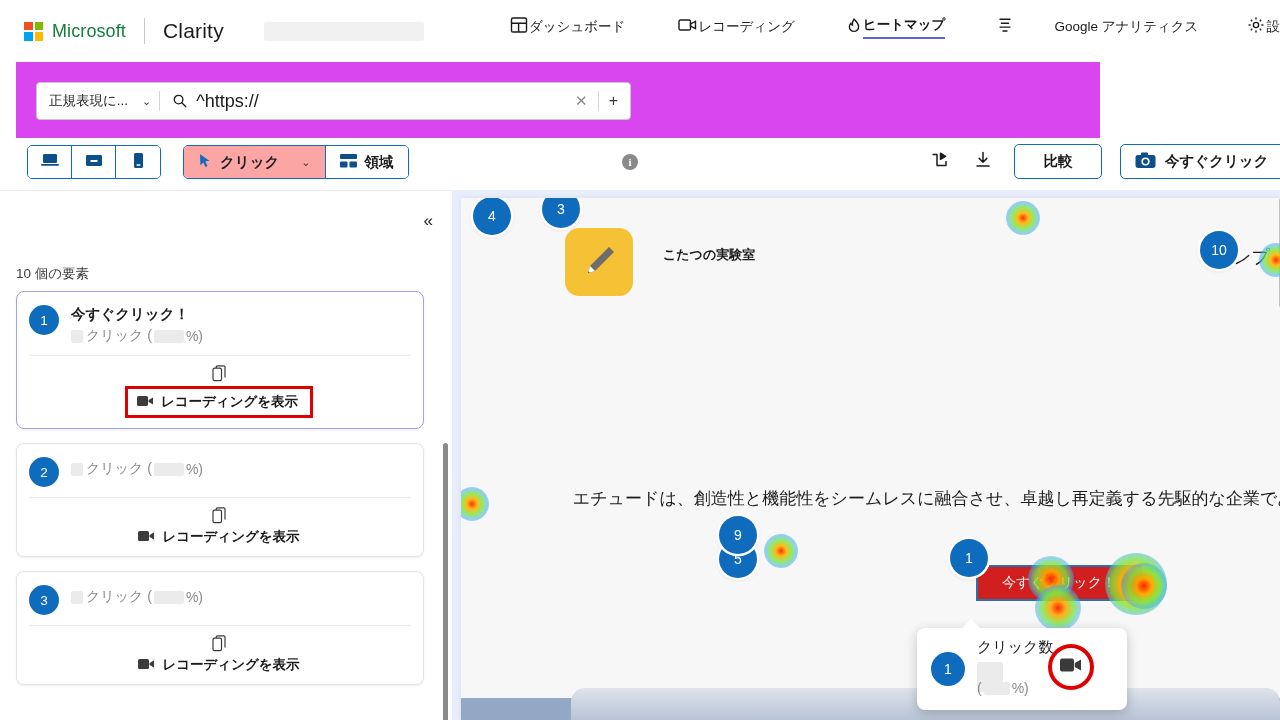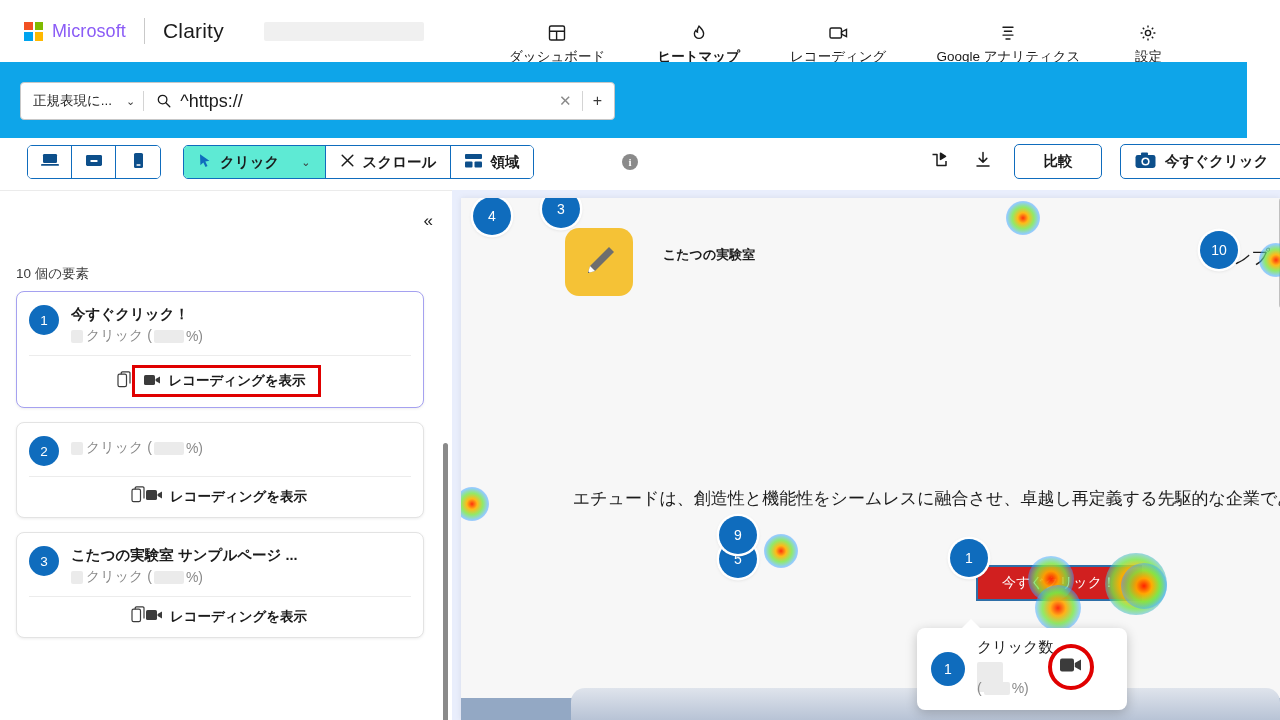--- a/index.html
+++ b/index.html
@@ -15,40 +15,40 @@
   .topnav {
     position: absolute; left: 0; top: 0; width: 1280px; height: 62px;
     background: #ffffff; display: flex; align-items: center;
   }
   .ms-logo-wrap { display: flex; align-items: center; margin-left: 24px; }
   .ms-squares { width: 19px; height: 19px; display: grid;
     grid-template-columns: 1fr 1fr; grid-template-rows: 1fr 1fr; gap: 2px; }
   .ms-squares i { display: block; }
   .sq1 { background: #f25022; } .sq2 { background: #7fba00; }
   .sq3 { background: #00a4ef; } .sq4 { background: #ffb900; }
-  .ms-name { font-size: 18px; color: #8b5cf6; margin-left: 9px; letter-spacing: .1px; }
+  .ms-name { font-size: 18px; color: #15803d; margin-left: 9px; letter-spacing: .1px; }
   .nav-divider { width: 1px; height: 26px; background: #c9c9c9; margin: 0 18px; }
   .clarity-name { font-size: 21px; color: #1b1b1b; letter-spacing: .2px; }
   .site-chip { width: 160px; height: 19px; background: #f0f0f0; border-radius: 2px; margin-left: 40px; }
 
   .navitems { position: absolute; left: 497px; top: 0; height: 62px; display: flex; align-items: flex-start; }
   .navitem {
-    display: flex; flex-direction: column; align-items: center; justify-content: center;
-    padding: 21px 12px 0 12px; cursor: pointer; min-width: 64px;
+    display: flex; align-items: center; justify-content: center;
+    padding: 13px 12px 0 12px; cursor: pointer; min-width: 64px;
   }
   .navitem .nicon { height: 24px; display: flex; align-items: center; justify-content: center; color: #1b1b1b; }
   .navitem .nlabel { font-size: 13.5px; color: #1b1b1b; margin-top: 3px; white-space: nowrap; }
   .navitem.active .nlabel { font-weight: bold; border-bottom: 2px solid #6264c7; padding-bottom: 3px; }
   .navitem.nav-dash { margin-right: 28px; }
   .navitem.nav-rec { margin-right: 26px; }
   .navitem.nav-heat { margin-right: 26px; }
-  .navitem.nav-ga { margin-right: 24px; }
-
-  
-  .filterrow { position: absolute; left: 0; top: 62px; width: 1247px; height: 76px; background: #0ea5e9; }
+  .navitem.nav-ga { margin-right: 24px; gap: 39px; }
+
+  
+  .filterrow { position: absolute; left: 16px; top: 62px; width: 1084px; height: 76px; background: #d946ef; }
   .urlbox {
     position: absolute; left: 20px; top: 20px; width: 595px; height: 38px;
     border: 1px solid #c7c7c7; border-radius: 4px; background: #fff;
     display: flex; align-items: center;
   }
   .urlbox .modesel { font-size: 13.5px; color: #1b1b1b; padding-left: 12px; white-space: nowrap; }
   .urlbox .caret { margin: 0 8px 0 14px; color: #3b3b3b; font-size: 11px; }
   .vsep { width: 1px; height: 20px; background: #d4d4d4; }
   .urlbox .mag { margin: 0 8px 0 12px; display: flex; align-items: center; }
   .urlbox .urlval { flex: 1; font-size: 18px; color: #1b1b1b; }
@@ -84,21 +84,21 @@
   .devbtn { width: 44px; height: 100%; display: flex; align-items: center; justify-content: center;
     background: #fff; cursor: pointer; border-right: 1.5px solid #0f6cbd; }
   .devbtn:last-child { border-right: none; }
 
   .modegroup { position: absolute; left: 183px; top: 145px; display: flex;
     border: 1.5px solid #0f6cbd; border-radius: 5px; overflow: hidden; height: 34px; }
   .modebtn { height: 100%; display: flex; align-items: center; justify-content: center; gap: 8px;
     padding: 0 14px; font-size: 14.5px; font-weight: bold; color: #1b1b1b; background: #fff;
     border-right: 1.5px solid #0f6cbd; cursor: pointer; white-space: nowrap; }
   .modebtn:last-child { border-right: none; }
-  .modebtn.sel { background: #5eead4; justify-content: center; }
+  .modebtn.sel { background: #fca5a5; justify-content: center; }
   .modebtn .mcaret { color: #3b3b3b; font-size: 11px; font-weight: normal; margin-left: 14px; }
 
   .info-icon { position: absolute; left: 622px; top: 154px; width: 16px; height: 16px;
     border-radius: 50%; background: #8a8a8a; color: #fff; font-size: 11px; font-weight: bold;
     display: flex; align-items: center; justify-content: center; font-family: "Liberation Serif", serif; }
 
   .tb-icon { position: absolute; top: 150px; cursor: pointer; }
   .tb-share { left: 930px; } .tb-dl { left: 974px; }
   .cmp-btn { position: absolute; left: 1014px; top: 144px; width: 88px; height: 35px;
     border: 1.5px solid #0f6cbd; border-radius: 5px; background: #fff; color: #1b1b1b;
@@ -123,21 +123,21 @@
   .rc-badge { flex: 0 0 auto; width: 30px; height: 30px; border-radius: 50%; background: #0f6cbd;
     color: #fff; font-size: 13.5px; display: flex; align-items: center; justify-content: center; }
   .rc-text { flex: 1; min-width: 0; }
   .rc-title { font-size: 14.5px; font-weight: bold; color: #1b1b1b; white-space: nowrap;
     overflow: hidden; text-overflow: ellipsis; }
   .rc-stats { font-size: 14px; color: #8a8a8a; margin-top: 3px; display: flex; align-items: center; }
   .blurbox { display: inline-block; background: #ebebeb; border-radius: 2px; height: 13px; vertical-align: middle; }
   .bb-a { width: 12px; margin-right: 3px; }
   .bb-b { width: 30px; margin: 0 2px; }
   .rc-div { height: 1px; background: #ececec; margin: 0 12px; }
-  .rc-bot { display: flex; align-items: center; justify-content: center; padding: 9px 16px 10px 14px; }
+  .rc-bot { display: flex; align-items: center; justify-content: flex-start; padding: 9px 16px 10px 14px; flex-direction: column; }
   .rc-copy { cursor: pointer; }
   .rc-rec { display: flex; align-items: center; gap: 7px; font-size: 13.5px; font-weight: bold; color: #1b1b1b; cursor: pointer; }
   .rc-rec.boxed { border: 3px solid #e00000; padding: 4px 12px 4px 9px; background: #fff; }
   .panel-scrollbar { position: absolute; left: 443px; top: 252px; width: 5px; height: 450px;
     background: #8a8a8a; border-radius: 3px; }
 
   
   .stage { position: absolute; left: 452px; top: 190px; width: 828px; height: 530px;
     background: #e9eefc; overflow: hidden; }
   .page-canvas { position: absolute; left: 9px; top: 8px; width: 819px; height: 522px;
@@ -221,37 +221,37 @@
       <div class="navitem nav-dash">
         <span class="nicon">
           <svg width="20" height="20" viewBox="0 0 20 20" fill="none" stroke="#1b1b1b" stroke-width="1.4">
             <rect x="2.5" y="3" width="15" height="14" rx="1.6"></rect>
               <path d="M2.5 8.2h15M9.6 8.2V17"></path>
           </svg>
         </span>
         <span class="nlabel">ダッシュボード</span>
       </div>
 
-      <div class="navitem nav-heat active">
-        <span class="nicon">
-          <svg width="18" height="20" viewBox="0 0 18 20" fill="none" stroke="#1b1b1b" stroke-width="1.4">
-            <path d="M9 3.2c2.3 2.6 4.6 4.3 4.6 7.4A4.6 4.6 0 0 1 9 15.4a4.6 4.6 0 0 1-4.6-4.8c0-1.3.6-2.3 1.4-3.2.3 1 .9 1.6 1.6 1.8C7 7.3 7.6 5.2 9 3.2z"></path>
-          </svg>
-        </span>
-        <span class="nlabel">ヒートマップ</span>
-      </div>
-
       <div class="navitem nav-rec">
         <span class="nicon">
           <svg width="21" height="20" viewBox="0 0 21 20" fill="none" stroke="#1b1b1b" stroke-width="1.4">
             <rect x="2" y="5" width="11.5" height="10" rx="1.6"></rect>
               <path d="M13.5 9l5-2.6v7.2l-5-2.6z"></path>
           </svg>
         </span>
         <span class="nlabel">レコーディング</span>
+      </div>
+
+      <div class="navitem nav-heat active">
+        <span class="nicon">
+          <svg width="18" height="20" viewBox="0 0 18 20" fill="none" stroke="#1b1b1b" stroke-width="1.4">
+            <path d="M9 3.2c2.3 2.6 4.6 4.3 4.6 7.4A4.6 4.6 0 0 1 9 15.4a4.6 4.6 0 0 1-4.6-4.8c0-1.3.6-2.3 1.4-3.2.3 1 .9 1.6 1.6 1.8C7 7.3 7.6 5.2 9 3.2z"></path>
+          </svg>
+        </span>
+        <span class="nlabel">ヒートマップ</span>
       </div>
 
       <div class="navitem nav-ga">
         <span class="nicon">
           <svg width="20" height="20" viewBox="0 0 20 20" fill="none" stroke="#1b1b1b" stroke-width="1.4" stroke-linecap="round">
             <path d="M5 4.3h10M6.4 8.2h7.2M5 12.1h10M8 16h4"></path>
           </svg>
         </span>
         <span class="nlabel">Google アナリティクス</span>
       </div>
@@ -340,28 +340,20 @@
 
   <div class="modegroup">
     <div class="modebtn sel">
       <span>
         <svg width="14" height="16" viewBox="0 0 14 16" fill="#0f6cbd">
             <path d="M2 1.2l9.4 6.6-4.1.7 2.2 4.6-2 1-2.2-4.7-2.9 2.9z"></path>
           </svg>
       </span>
       <span>クリック</span>
       <span class="mcaret">⌄</span>
-    </div>
-    <div class="modebtn">
-      <span>
-        <svg width="15" height="15" viewBox="0 0 15 15" fill="none" stroke="#1b1b1b" stroke-width="1.5" stroke-linecap="round">
-          <path d="M2.2 2.2l10.6 10.6M12.8 2.2L2.2 12.8"></path>
-        </svg>
-      </span>
-      <span>スクロール</span>
     </div>
     <div class="modebtn">
       <span>
         <svg width="17" height="14" viewBox="0 0 17 14" fill="#0d4f8b">
           <rect x="0" y="0" width="17" height="5" rx="1"></rect>
             <rect x="0" y="7.5" width="7.5" height="6" rx="1"></rect>
             <rect x="9.5" y="7.5" width="7.5" height="6" rx="1"></rect>
         </svg>
       </span>
       <span>領域</span>
@@ -466,21 +458,20 @@
             </span>
             <span>レコーディングを表示</span>
           </span>
         </div>
       </div>
 
       <div class="rank-card">
         <div class="rc-top">
           <div class="rc-badge">3</div>
           <div class="rc-text">
-            <div class="rc-title">こたつの実験室 サンプルページ ...</div>
             <div class="rc-stats">
               <span class="blurbox bb-a"></span>
               <span>クリック (</span>
               <span class="blurbox bb-b"></span>
               <span>%)</span>
             </div>
           </div>
         </div>
         <div class="rc-div"></div>
         <div class="rc-bot">

